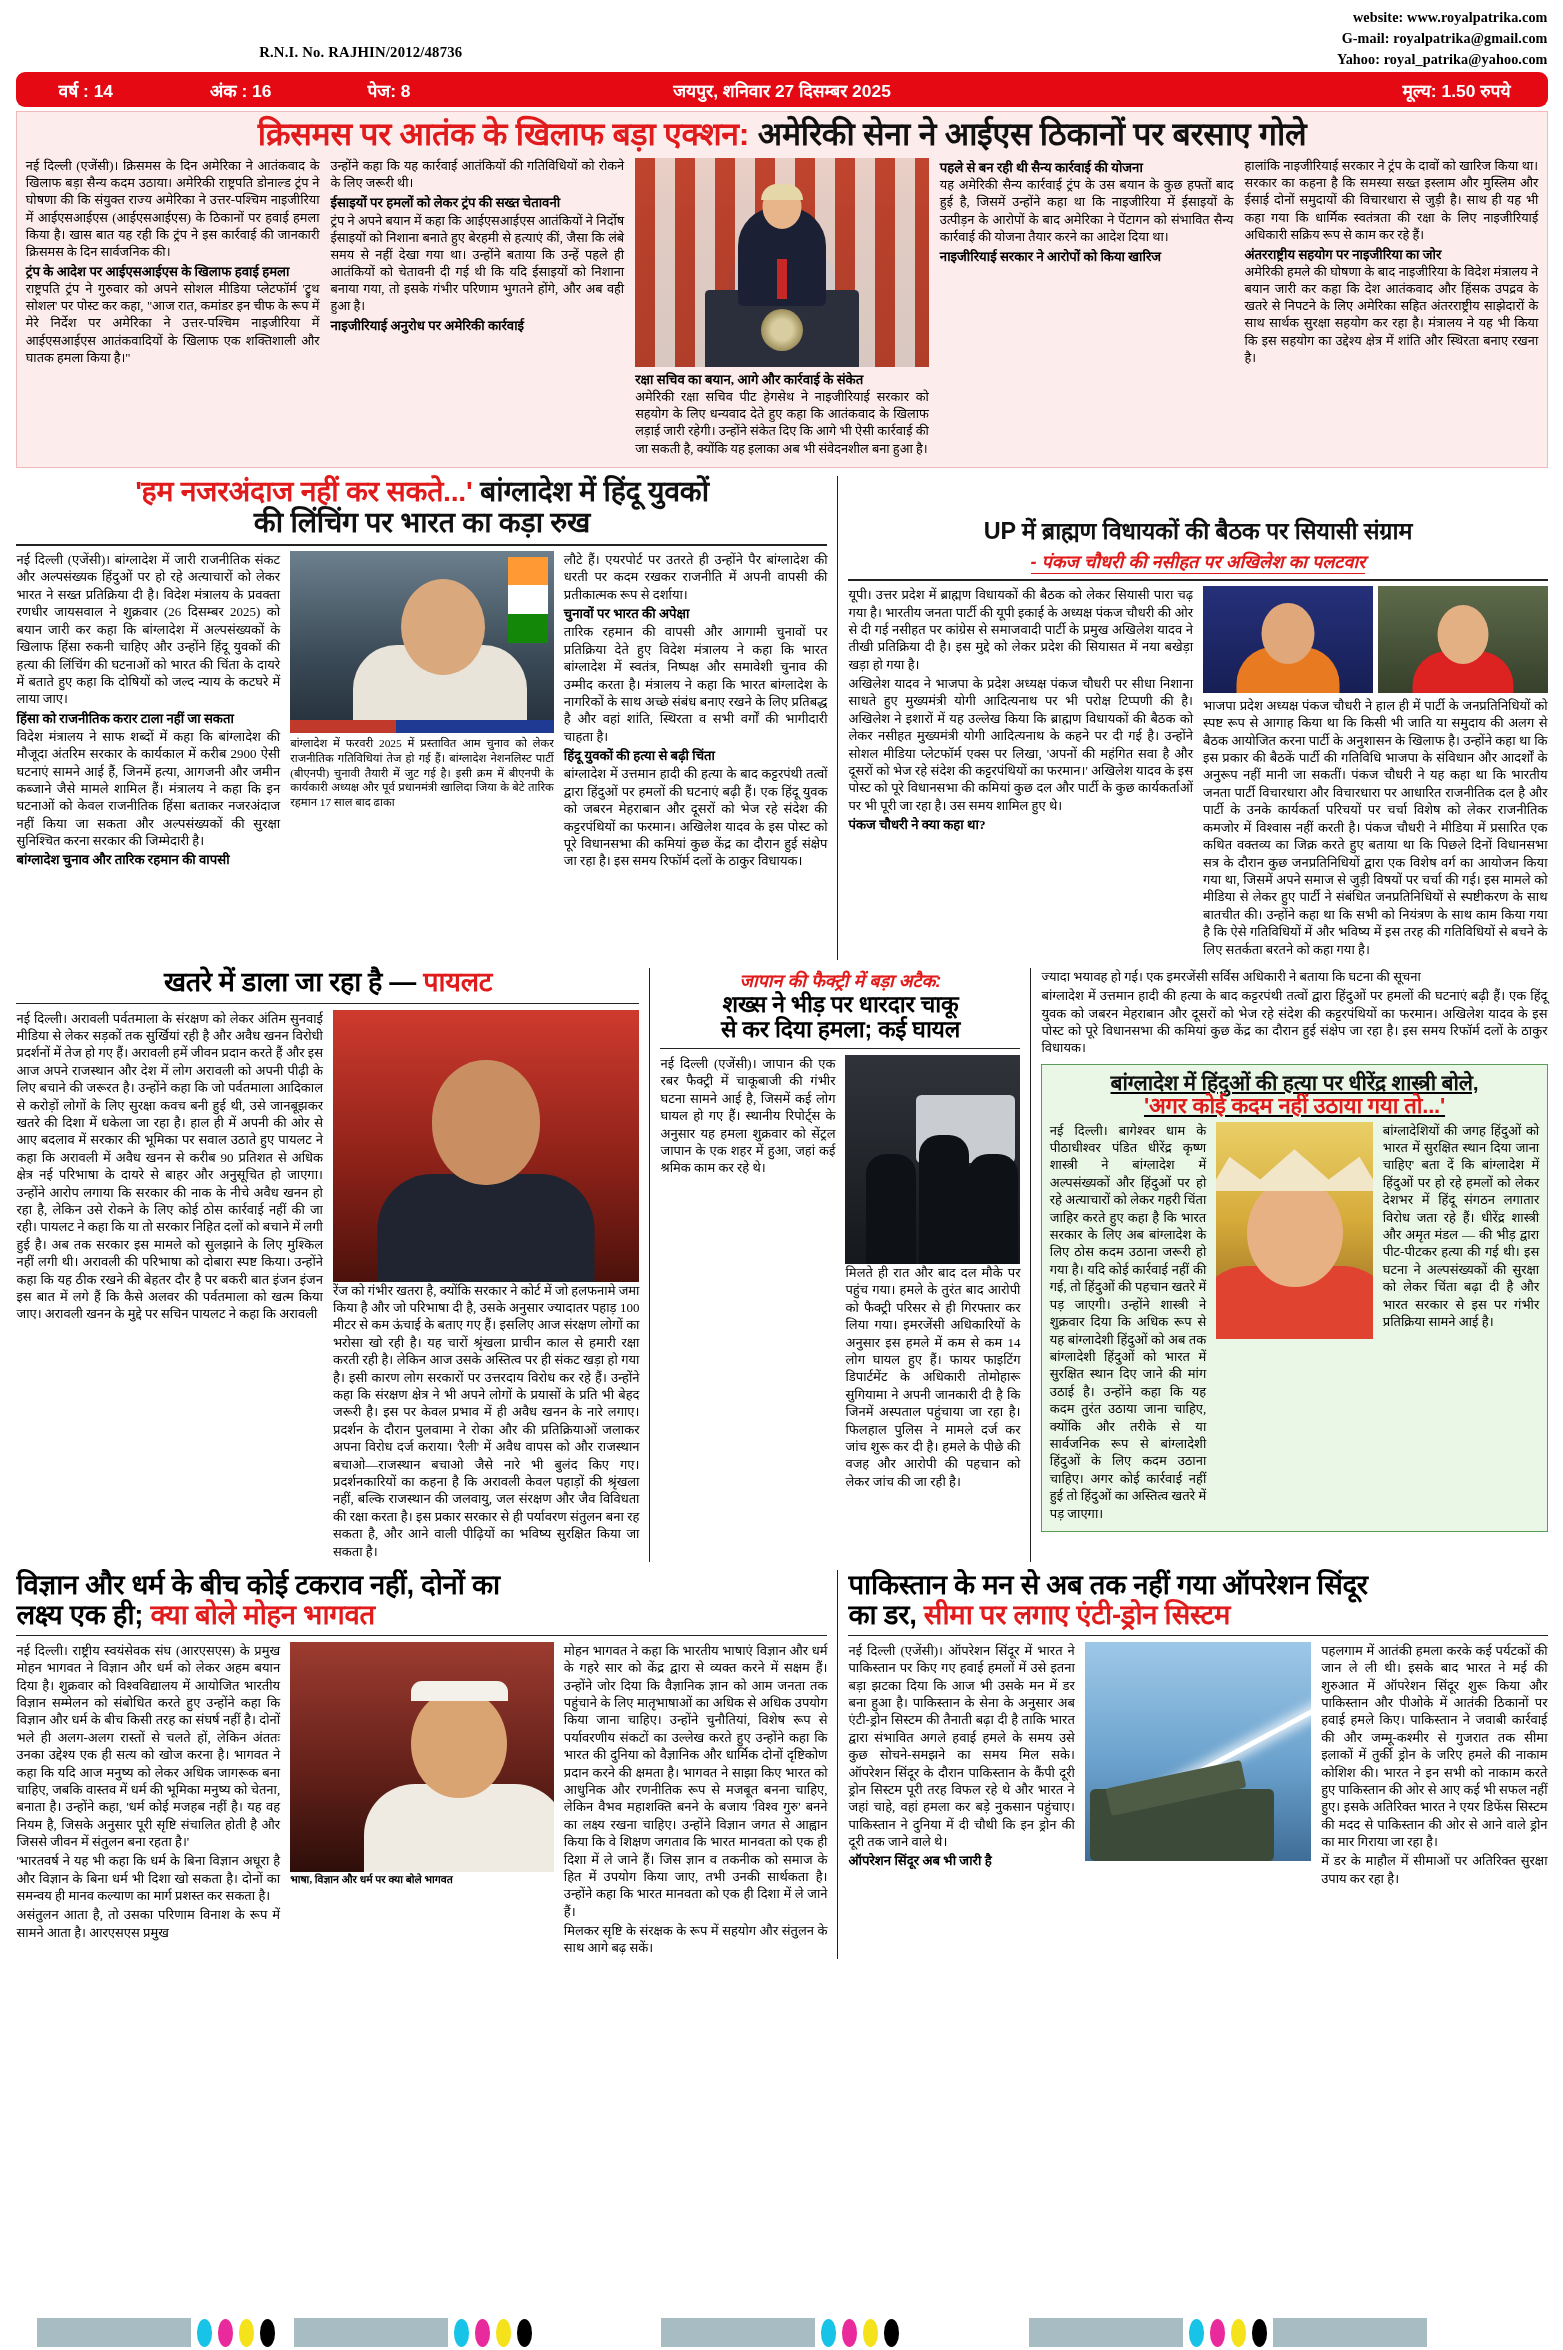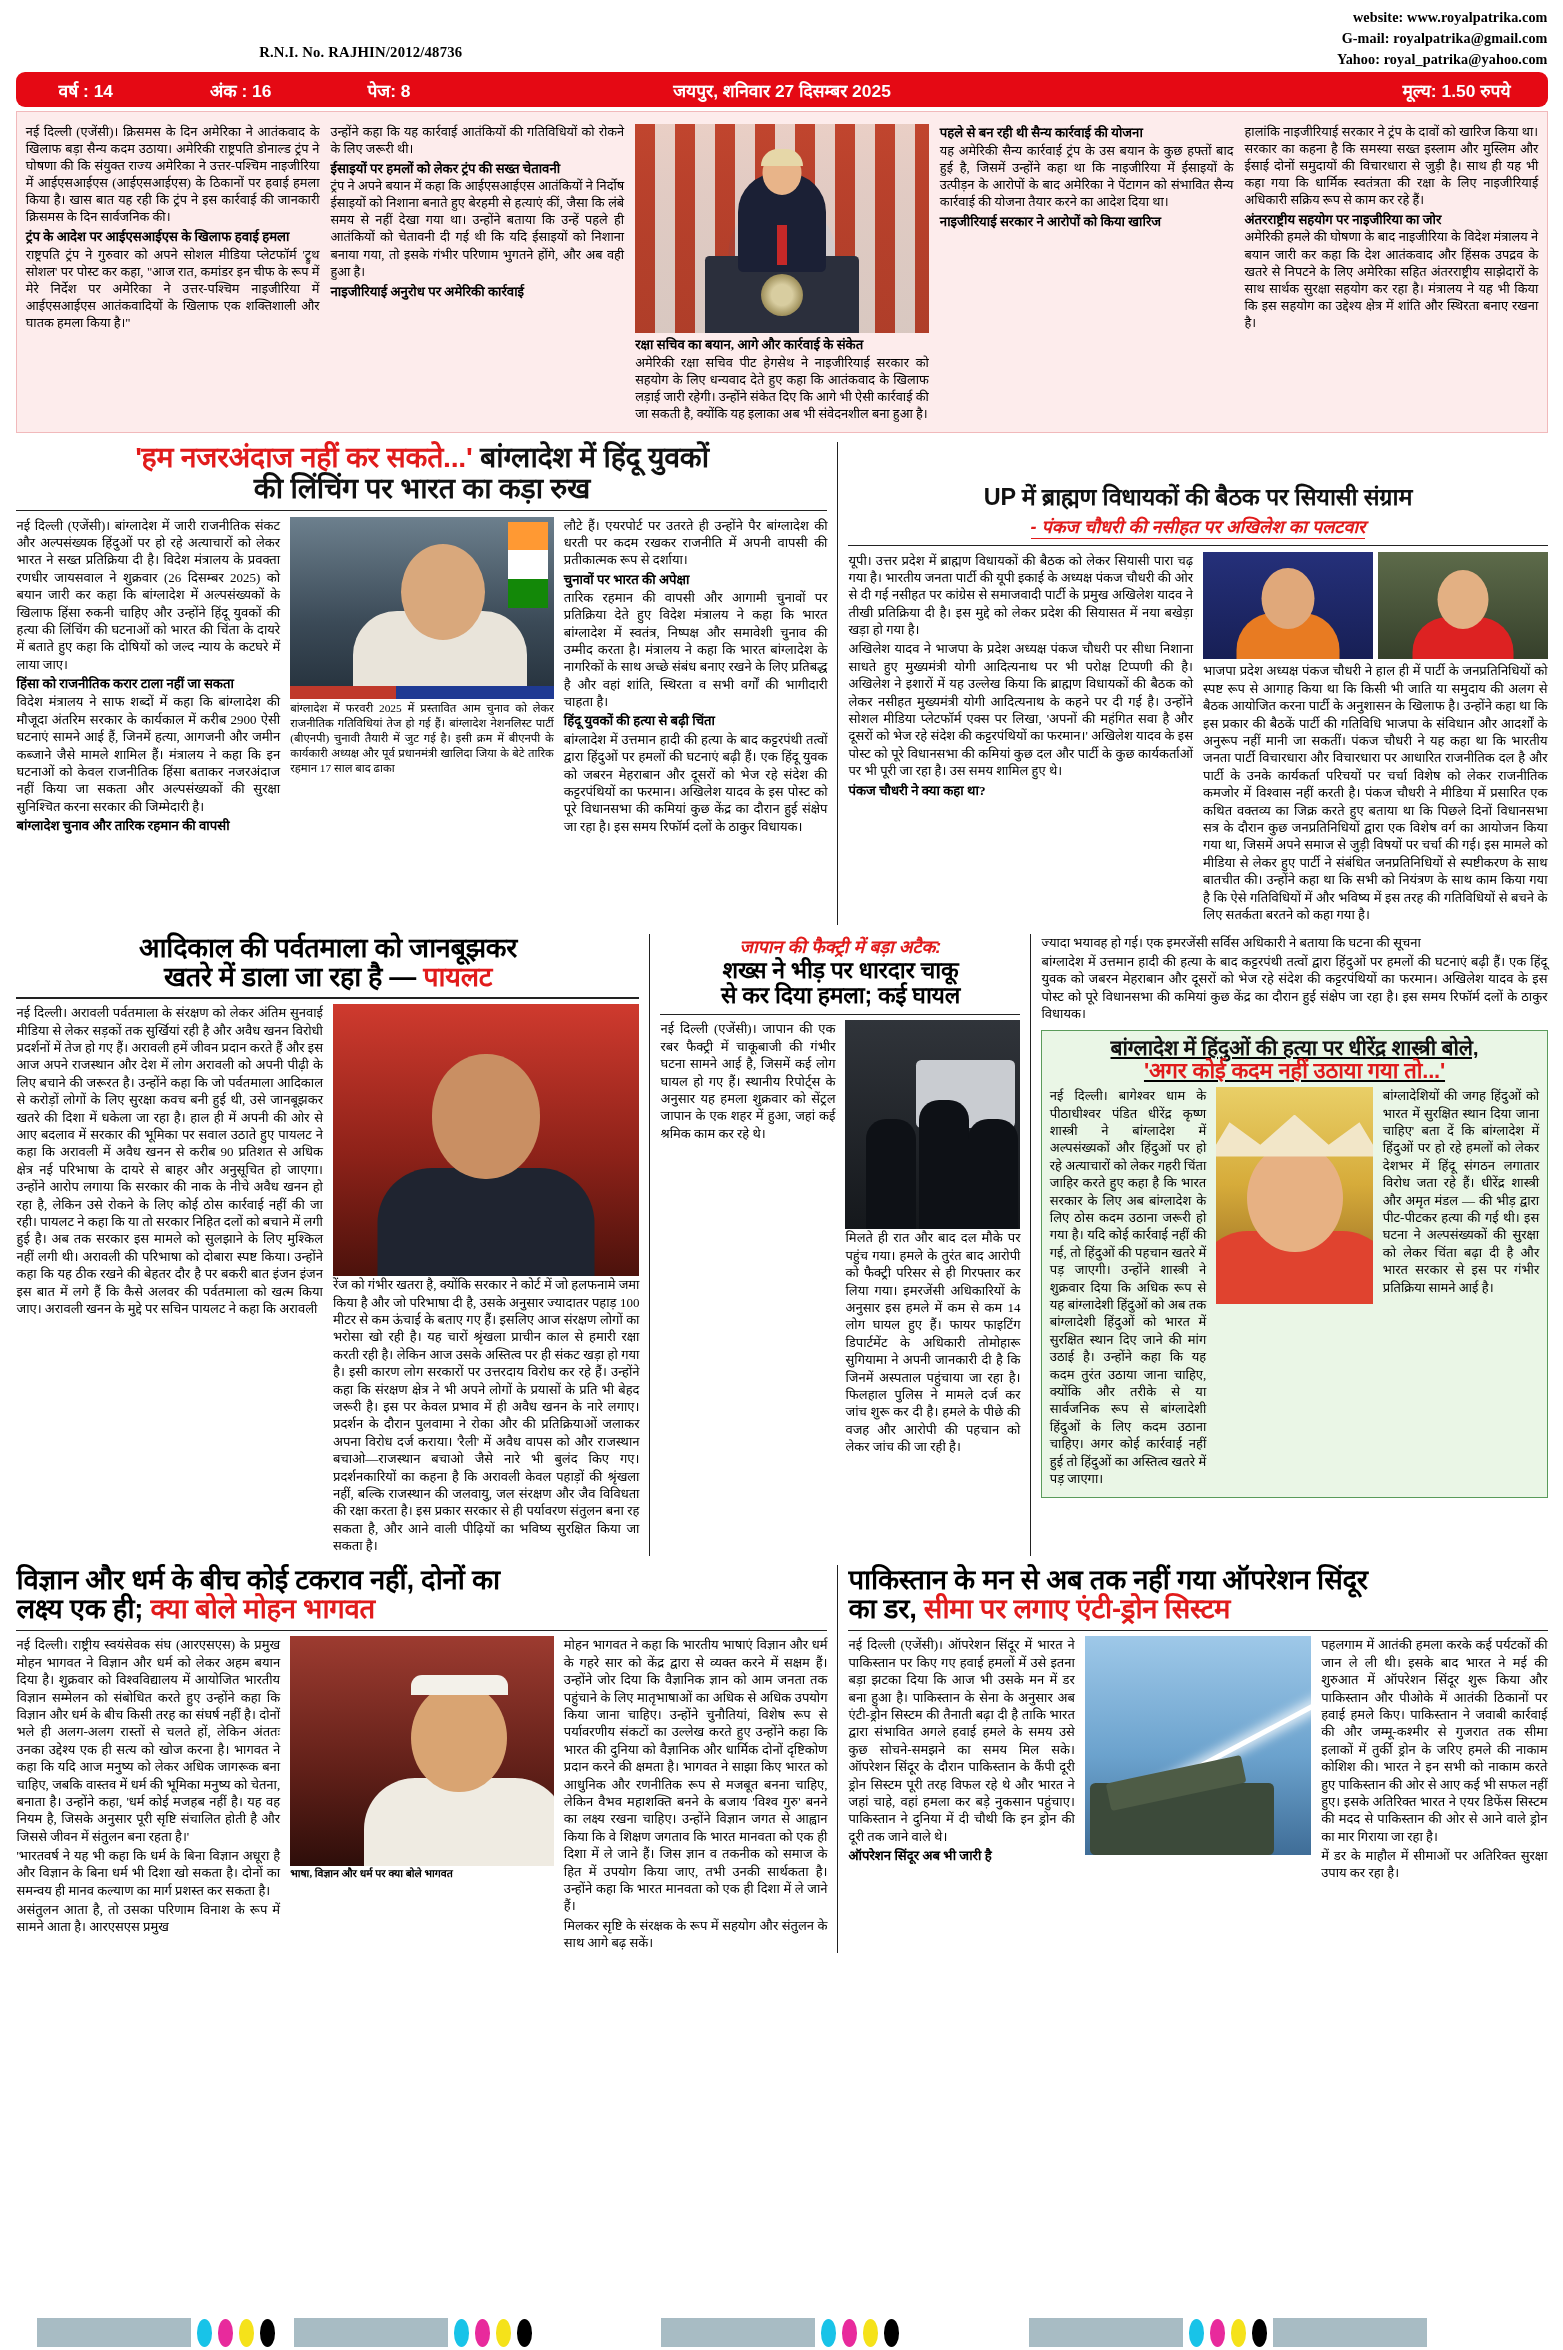--- a/index.html
+++ b/index.html
@@ -311,20 +311,23 @@
 
   <div class="infobar">
     <span class="c1">वर्ष : 14</span>
     <span class="c2">अंक : 16</span>
     <span class="c3">पेज: 8</span>
     <span class="c4">जयपुर, शनिवार 27 दिसम्बर 2025</span>
     <span class="c5">मूल्य: 1.50 रुपये</span>
   </div>
 
   <div class="lead">
+    <div class="lead-head">
+      <span class="p1">क्रिसमस पर आतंक के खिलाफ बड़ा एक्शन:</span><span class="p2"> अमेरिकी सेना ने आईएस ठिकानों पर बरसाए गोले</span>
+    </div>
     <div class="lead-body">
       <div class="c">
         <p class="body">नई दिल्ली (एजेंसी)। क्रिसमस के दिन अमेरिका ने आतंकवाद के खिलाफ बड़ा सैन्य कदम उठाया। अमेरिकी राष्ट्रपति डोनाल्ड ट्रंप ने घोषणा की कि संयुक्त राज्य अमेरिका ने उत्तर-पश्चिम नाइजीरिया में आईएसआईएस (आईएसआईएस) के ठिकानों पर हवाई हमला किया है। खास बात यह रही कि ट्रंप ने इस कार्रवाई की जानकारी क्रिसमस के दिन सार्वजनिक की।</p>
         <div class="subhead">ट्रंप के आदेश पर आईएसआईएस के खिलाफ हवाई हमला</div>
         <p class="body">राष्ट्रपति ट्रंप ने गुरुवार को अपने सोशल मीडिया प्लेटफॉर्म 'ट्रुथ सोशल' पर पोस्ट कर कहा, "आज रात, कमांडर इन चीफ के रूप में मेरे निर्देश पर अमेरिका ने उत्तर-पश्चिम नाइजीरिया में आईएसआईएस आतंकवादियों के खिलाफ एक शक्तिशाली और घातक हमला किया है।"</p>
       </div>
       <div class="c">
         <p class="body">उन्होंने कहा कि यह कार्रवाई आतंकियों की गतिविधियों को रोकने के लिए जरूरी थी।</p>
         <div class="subhead">ईसाइयों पर हमलों को लेकर ट्रंप की सख्त चेतावनी</div>
         <p class="body">ट्रंप ने अपने बयान में कहा कि आईएसआईएस आतंकियों ने निर्दोष ईसाइयों को निशाना बनाते हुए बेरहमी से हत्याएं कीं, जैसा कि लंबे समय से नहीं देखा गया था। उन्होंने बताया कि उन्हें पहले ही आतंकियों को चेतावनी दी गई थी कि यदि ईसाइयों को निशाना बनाया गया, तो इसके गंभीर परिणाम भुगतने होंगे, और अब वही हुआ है।</p>
@@ -417,21 +420,20 @@
             </div>
           </div>
           <p class="body">भाजपा प्रदेश अध्यक्ष पंकज चौधरी ने हाल ही में पार्टी के जनप्रतिनिधियों को स्पष्ट रूप से आगाह किया था कि किसी भी जाति या समुदाय की अलग से बैठक आयोजित करना पार्टी के अनुशासन के खिलाफ है। उन्होंने कहा था कि इस प्रकार की बैठकें पार्टी की गतिविधि भाजपा के संविधान और आदर्शों के अनुरूप नहीं मानी जा सकतीं। पंकज चौधरी ने यह कहा था कि भारतीय जनता पार्टी विचारधारा और विचारधारा पर आधारित राजनीतिक दल है और पार्टी के उनके कार्यकर्ता परिचयों पर चर्चा विशेष को लेकर राजनीतिक कमजोर में विश्वास नहीं करती है। पंकज चौधरी ने मीडिया में प्रसारित एक कथित वक्तव्य का जिक्र करते हुए बताया था कि पिछले दिनों विधानसभा सत्र के दौरान कुछ जनप्रतिनिधियों द्वारा एक विशेष वर्ग का आयोजन किया गया था, जिसमें अपने समाज से जुड़ी विषयों पर चर्चा की गई। इस मामले को मीडिया से लेकर हुए पार्टी ने संबंधित जनप्रतिनिधियों से स्पष्टीकरण के साथ बातचीत की। उन्होंने कहा था कि सभी को नियंत्रण के साथ काम किया गया है कि ऐसे गतिविधियों में और भविष्य में इस तरह की गतिविधियों से बचने के लिए सतर्कता बरतने को कहा गया है।</p>
         </div>
       </div>
     </div>
   </div>
 
   <div class="band3">
     <div class="b3-left">
-      <div class="h3">आदिकाल की पर्वतमाला को जानबूझकर</div>
       <div class="h3"><span>खतरे में डाला जा रहा है — </span><span class="red">पायलट</span></div>
       <div class="hr-thin"></div>
       <div class="cols">
         <div class="col">
           <p class="body">नई दिल्ली। अरावली पर्वतमाला के संरक्षण को लेकर अंतिम सुनवाई मीडिया से लेकर सड़कों तक सुर्खियां रही है और अवैध खनन विरोधी प्रदर्शनों में तेज हो गए हैं। अरावली हमें जीवन प्रदान करते हैं और इस आज अपने राजस्थान और देश में लोग अरावली को अपनी पीढ़ी के लिए बचाने की जरूरत है। उन्होंने कहा कि जो पर्वतमाला आदिकाल से करोड़ों लोगों के लिए सुरक्षा कवच बनी हुई थी, उसे जानबूझकर खतरे की दिशा में धकेला जा रहा है। हाल ही में अपनी की ओर से आए बदलाव में सरकार की भूमिका पर सवाल उठाते हुए पायलट ने कहा कि अरावली में अवैध खनन से करीब 90 प्रतिशत से अधिक क्षेत्र नई परिभाषा के दायरे से बाहर और अनुसूचित हो जाएगा। उन्होंने आरोप लगाया कि सरकार की नाक के नीचे अवैध खनन हो रहा है, लेकिन उसे रोकने के लिए कोई ठोस कार्रवाई नहीं की जा रही। पायलट ने कहा कि या तो सरकार निहित दलों को बचाने में लगी हुई है। अब तक सरकार इस मामले को सुलझाने के लिए मुश्किल नहीं लगी थी। अरावली की परिभाषा को दोबारा स्पष्ट किया। उन्होंने कहा कि यह ठीक रखने की बेहतर दौर है पर बकरी बात इंजन इंजन इस बात में लगे हैं कि कैसे अलवर की पर्वतमाला को खत्म किया जाए। अरावली खनन के मुद्दे पर सचिन पायलट ने कहा कि अरावली</p>
         </div>
         <div class="col">
           <div class="pilot-photo">
             <div class="sh"></div>
             <div class="f"></div>

